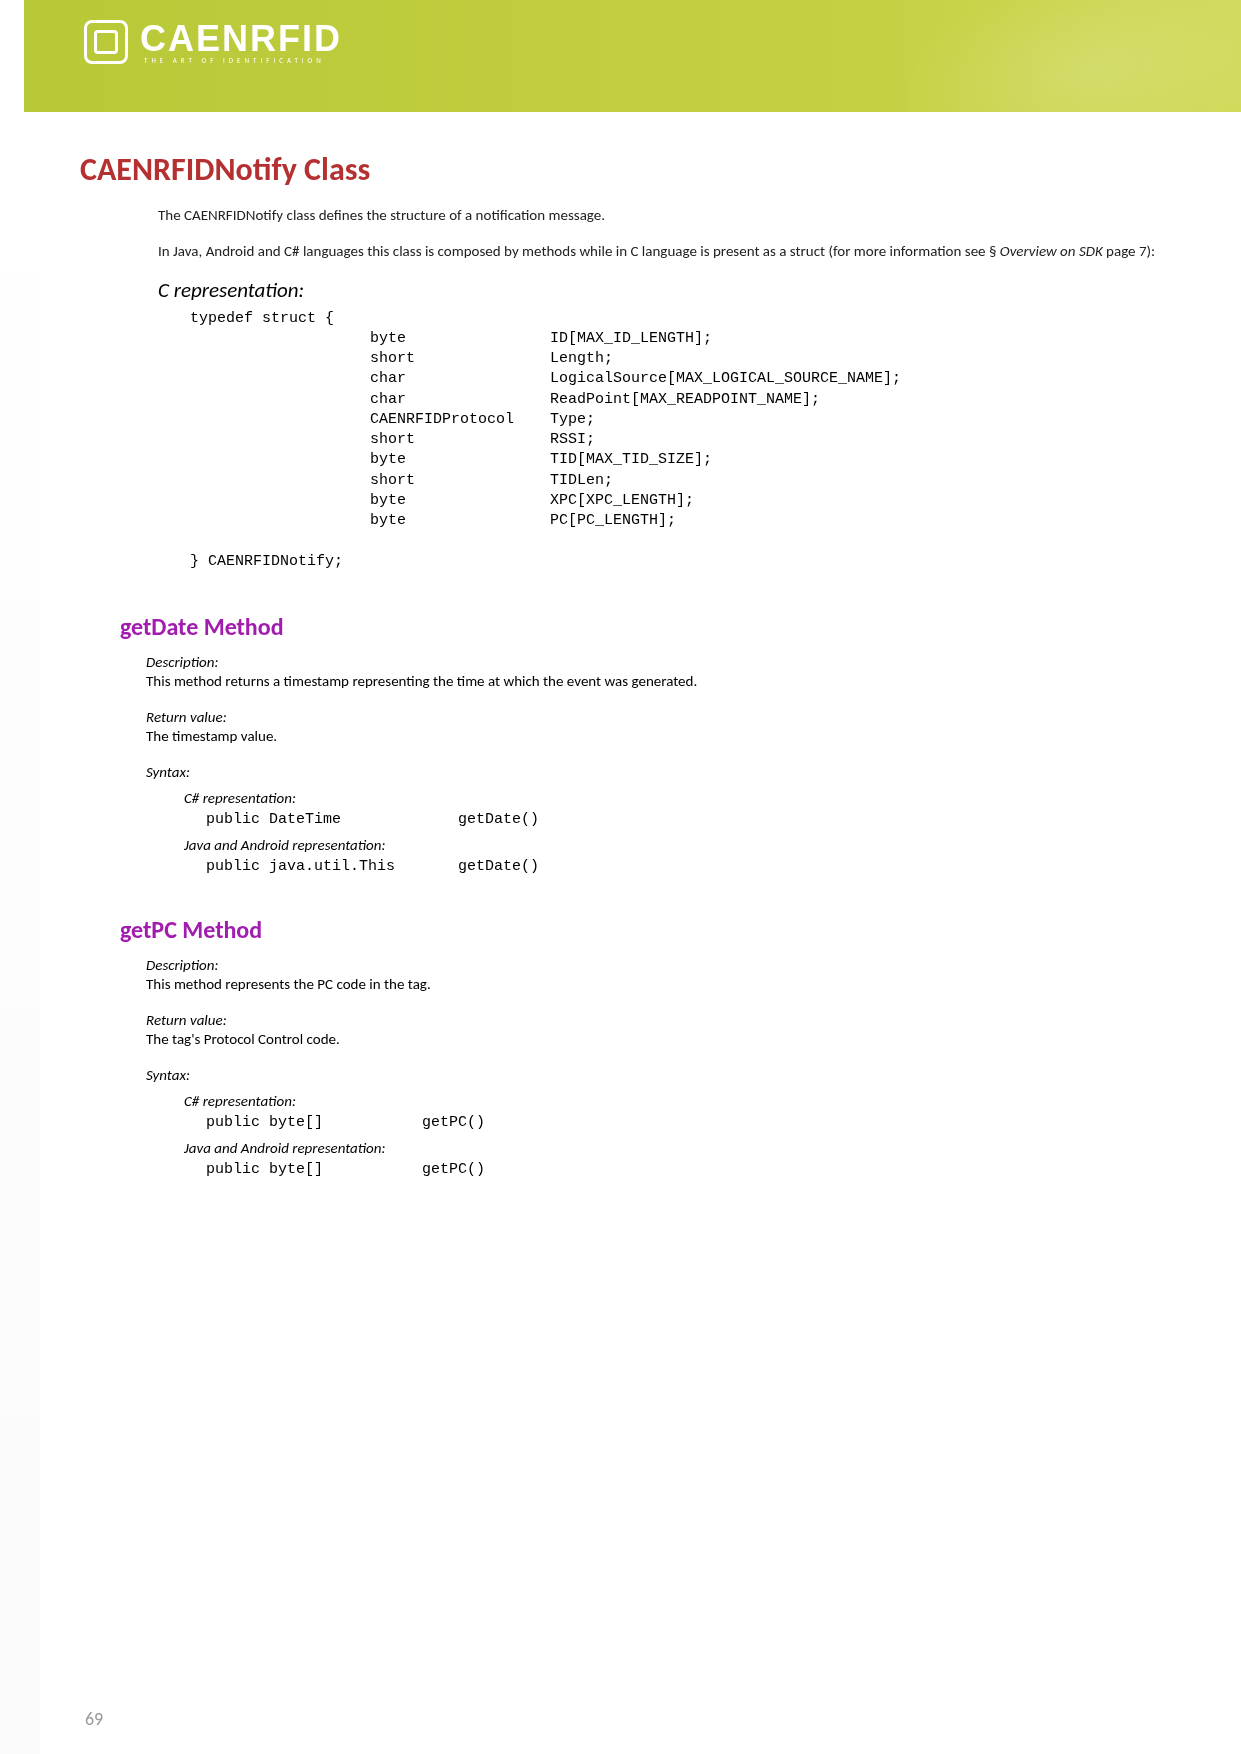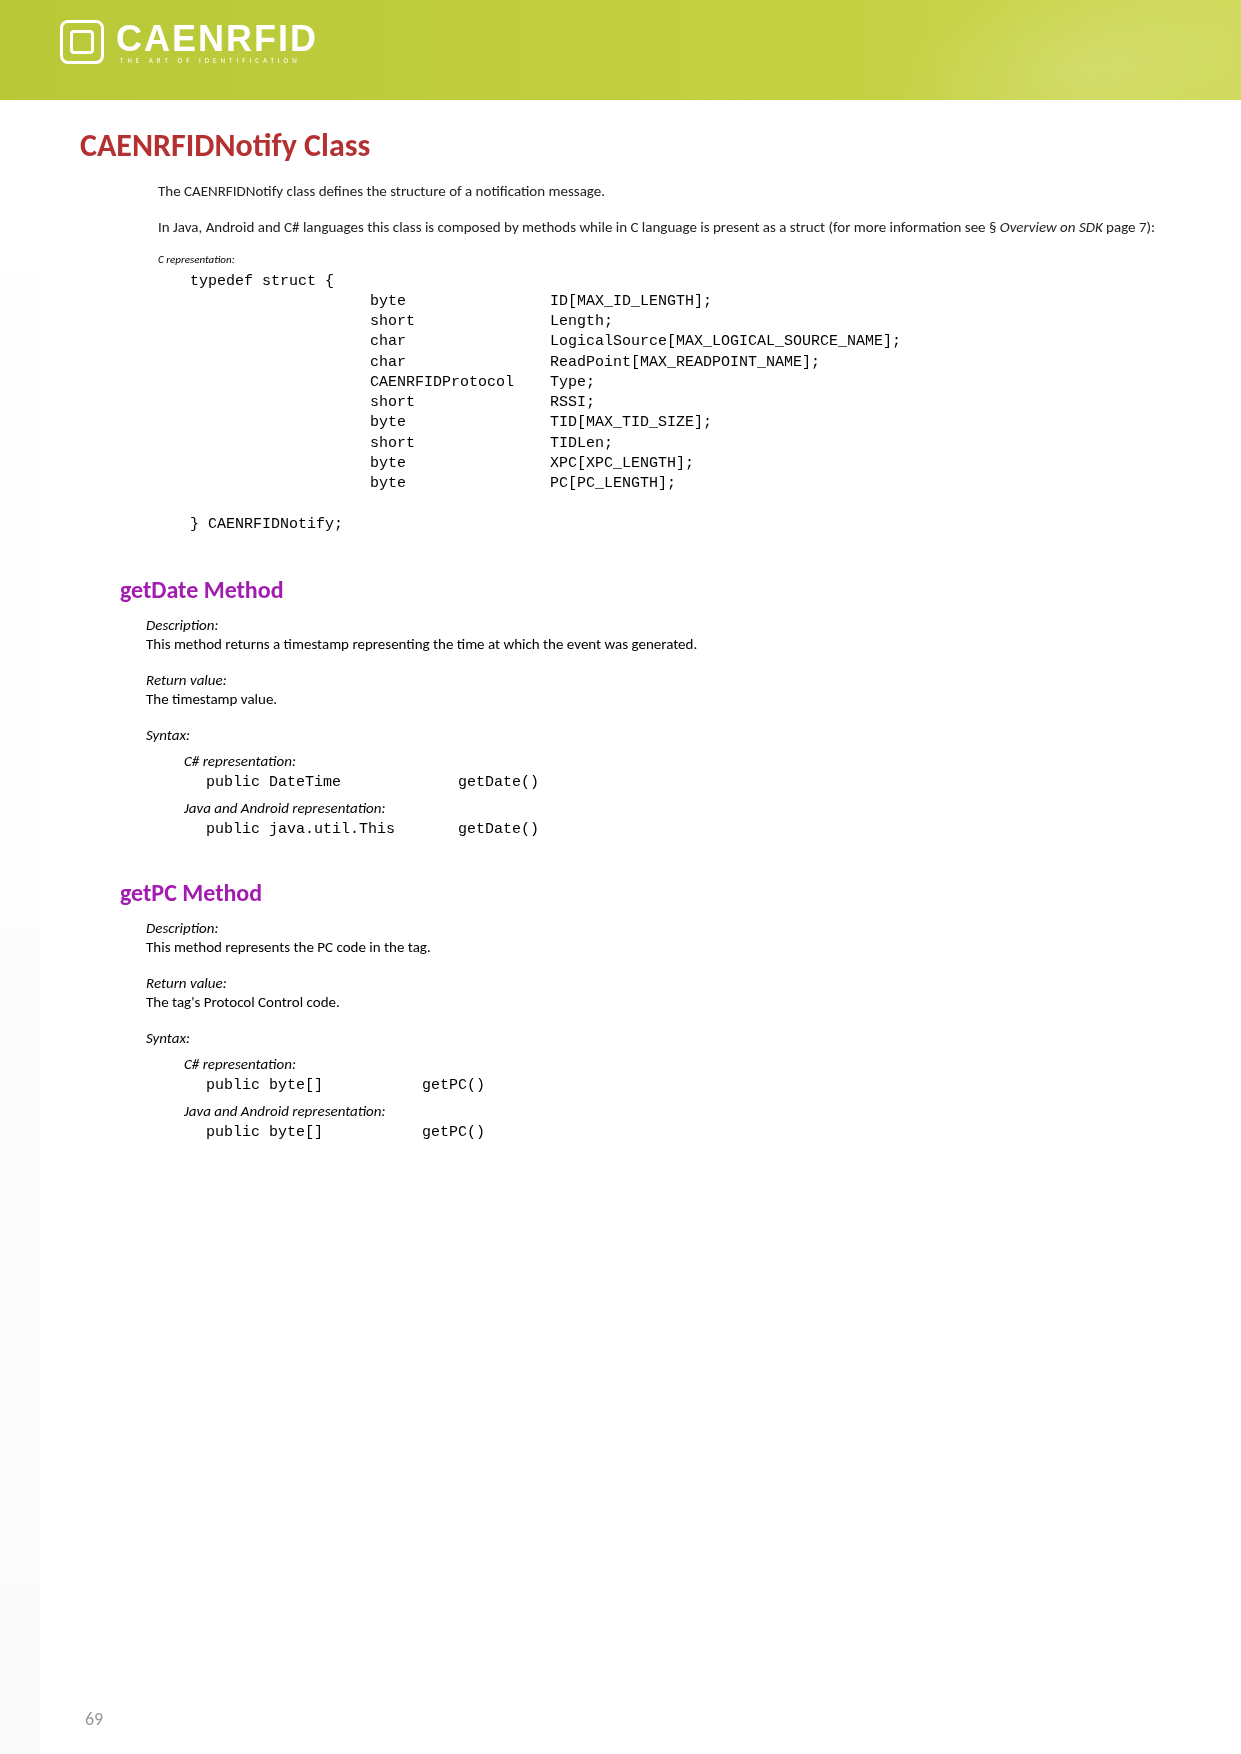--- a/index.html
+++ b/index.html
@@ -4,24 +4,25 @@
 <style>
   * { margin: 0; padding: 0; box-sizing: border-box; }
   body {
     width: 1241px;
     height: 1754px;
     font-family: Calibri, Arial, sans-serif;
     background: #fff;
     position: relative;
   }
   .header-band {
-    height: 100px;
+    height: 112px;
     background: linear-gradient(to right, #b8c837 0%, #c5d143 70%, #d0da5a 100%);
     position: relative;
     overflow: hidden;
+    margin-left: 24px;
   }
   .header-band::after {
     content: "";
     position: absolute;
     right: -50px;
     top: -30px;
     width: 400px;
     height: 200px;
     background: radial-gradient(ellipse at center, rgba(255,255,255,0.15) 0%, transparent 70%);
     transform: rotate(-10deg);
@@ -60,38 +61,38 @@
     font-family: Arial, sans-serif;
   }
   .logo-sub {
     color: #fff;
     font-size: 7px;
     letter-spacing: 4px;
     margin-top: -4px;
     margin-left: 4px;
   }
   .content {
-    padding: 26px 80px 0 80px;
+    padding: 38px 80px 0 80px;
   }
   h1.main-title {
     color: #b53131;
     font-size: 32px;
     font-weight: bold;
     margin-bottom: 16px;
   }
   .intro-block {
     margin-left: 78px;
     font-size: 15px;
     line-height: 1.45;
     color: #222;
   }
   .intro-block p { margin-bottom: 14px; text-align: justify; }
   .label-italic {
     font-style: italic;
-    font-size: 11px;
+    font-size: 21px;
     margin-left: 78px;
     margin-top: 10px;
     margin-bottom: 6px;
   }
   pre.code {
     font-family: "Courier New", monospace;
     font-size: 15px;
     line-height: 1.35;
     white-space: pre;
     margin-left: 110px;

